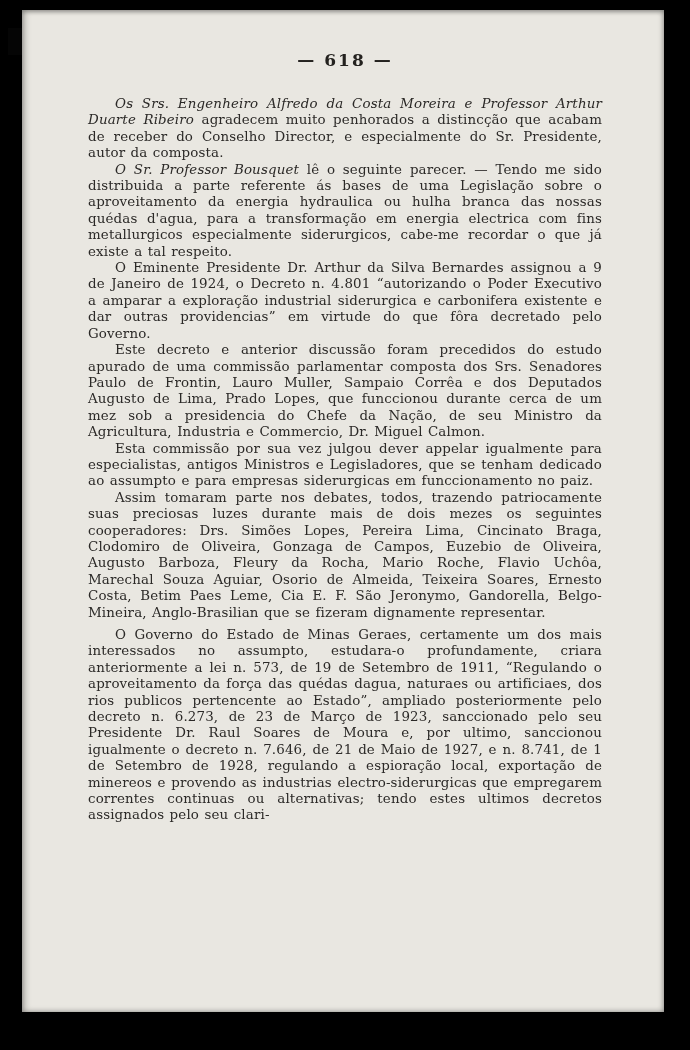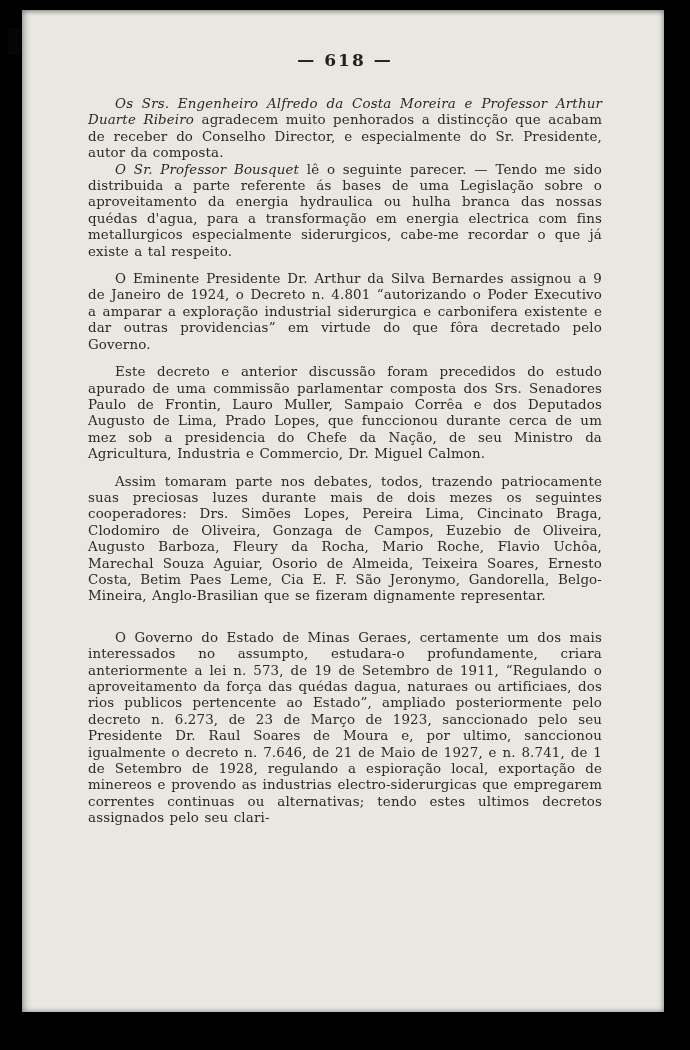--- a/index.html
+++ b/index.html
@@ -48,41 +48,42 @@
     margin: 0;
     font-size: 13.4px;
     line-height: 16.4px;
     color: #2b2927;
     text-align: justify;
     text-indent: 27px;
     word-spacing: 1px;
     letter-spacing: 0.15px;
   }
   .para i { }
-  .gap { margin-top: 11px; }
-  .gap-lg { margin-top: 25px; }
+  .gap { }
+  .gap-lg { margin-top: 6px; }
 </style>
 </head>
 <body>
 
 <div class="photo-frame">
   <div class="scan-mark"></div>
   <div class="page">
 
     <div class="page-number">— 618 —</div>
 
     <p class="para"><i>Os Srs. Engenheiro Alfredo da Costa Moreira e Professor Arthur Duarte Ribeiro</i><span> agradecem muito penhorados a distincção que acabam de receber do Conselho Director, e especialmente do Sr. Presidente, autor da composta.</span></p>
 
 
     <p class="para"><i>O Sr. Professor Bousquet</i><span> lê o seguinte parecer. — Tendo me sido distribuida a parte referente ás bases de uma Legislação sobre o aproveitamento da energia hydraulica ou hulha branca das nossas quédas d'agua, para a transformação em energia electrica com fins metallurgicos especialmente siderurgicos, cabe-me recordar o que já existe a tal respeito.</span></p>
 
     <p class="para gap"><span>O Eminente Presidente Dr. Arthur da Silva Bernardes assignou a 9 de Janeiro de 1924, o Decreto n. 4.801 “autorizando o Poder Executivo a amparar a exploração industrial siderurgica e carbonifera existente e dar outras providencias” em virtude do que fôra decretado pelo Governo.</span></p>
 
     <p class="para gap"><span>Este decreto e anterior discussão foram precedidos do estudo apurado de uma commissão parlamentar composta dos Srs. Senadores Paulo de Frontin, Lauro Muller, Sampaio Corrêa e dos Deputados Augusto de Lima, Prado Lopes, que funccionou durante cerca de um mez sob a presidencia do Chefe da Nação, de seu Ministro da Agricultura, Industria e Commercio, Dr. Miguel Calmon.</span></p>
 
+    <p class="para gap"><span>Esta commissão por sua vez julgou dever appelar igualmente para especialistas, antigos Ministros e Legisladores, que se tenham dedicado ao assumpto e para empresas siderurgicas em funccionamento no paiz.</span></p>
 
     <p class="para gap"><span>Assim tomaram parte nos debates, todos, trazendo patriocamente suas preciosas luzes durante mais de dois mezes os seguintes cooperadores: Drs. Simões Lopes, Pereira Lima, Cincinato Braga, Clodomiro de Oliveira, Gonzaga de Campos, Euzebio de Oliveira, Augusto Barboza, Fleury da Rocha, Mario Roche, Flavio Uchôa, Marechal Souza Aguiar, Osorio de Almeida, Teixeira Soares, Ernesto Costa, Betim Paes Leme, Cia E. F. São Jeronymo, Gandorella, Belgo-Mineira, Anglo-Brasilian que se fizeram dignamente representar.</span></p>
 
 
     <p class="para gap-lg"><span>O Governo do Estado de Minas Geraes, certamente um dos mais interessados no assumpto, estudara-o profundamente, criara anteriormente a lei n. 573, de 19 de Setembro de 1911, “Regulando o aproveitamento da força das quédas dagua, naturaes ou artificiaes, dos rios publicos pertencente ao Estado”, ampliado posteriormente pelo decreto n. 6.273, de 23 de Março de 1923, sanccionado pelo seu Presidente Dr. Raul Soares de Moura e, por ultimo, sanccionou igualmente o decreto n. 7.646, de 21 de Maio de 1927, e n. 8.741, de 1 de Setembro de 1928, regulando a espioração local, exportação de minereos e provendo as industrias electro-siderurgicas que empregarem correntes continuas ou alternativas; tendo estes ultimos decretos assignados pelo seu clari-</span></p>
 
   </div>
 </div>
 
 </body></html>

